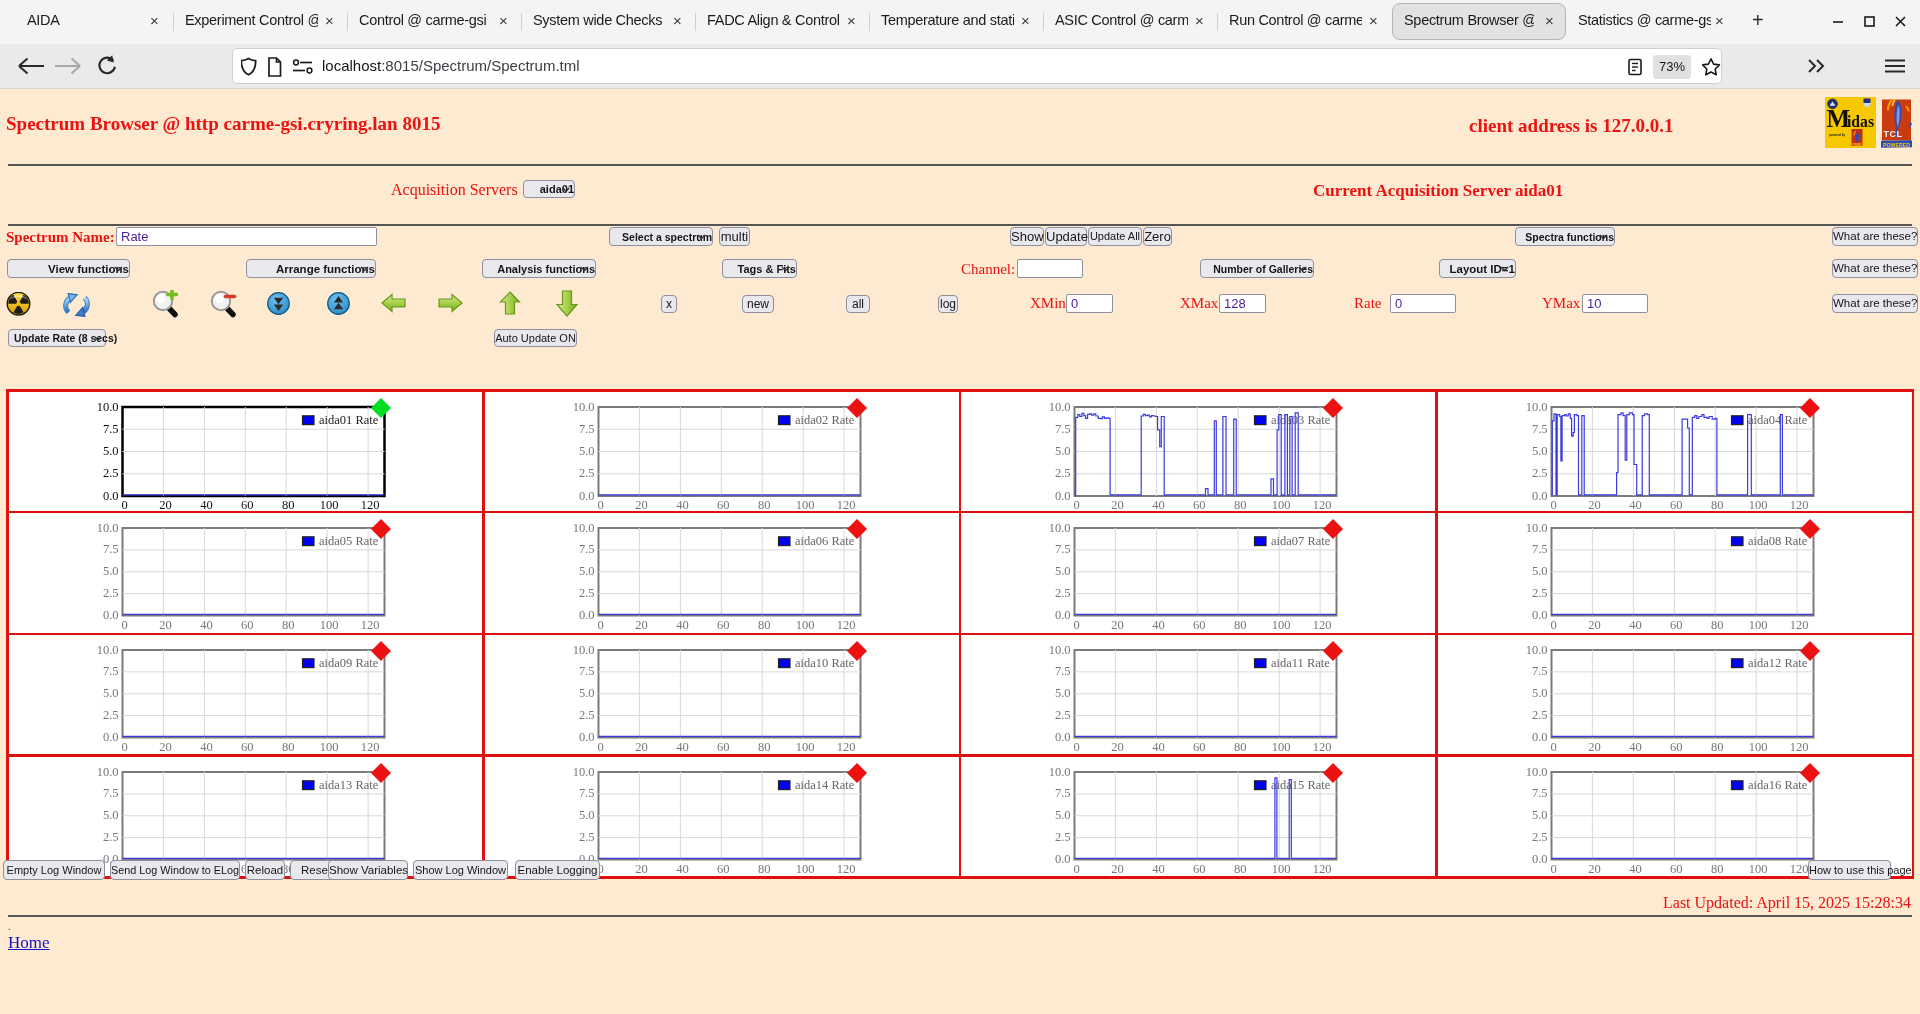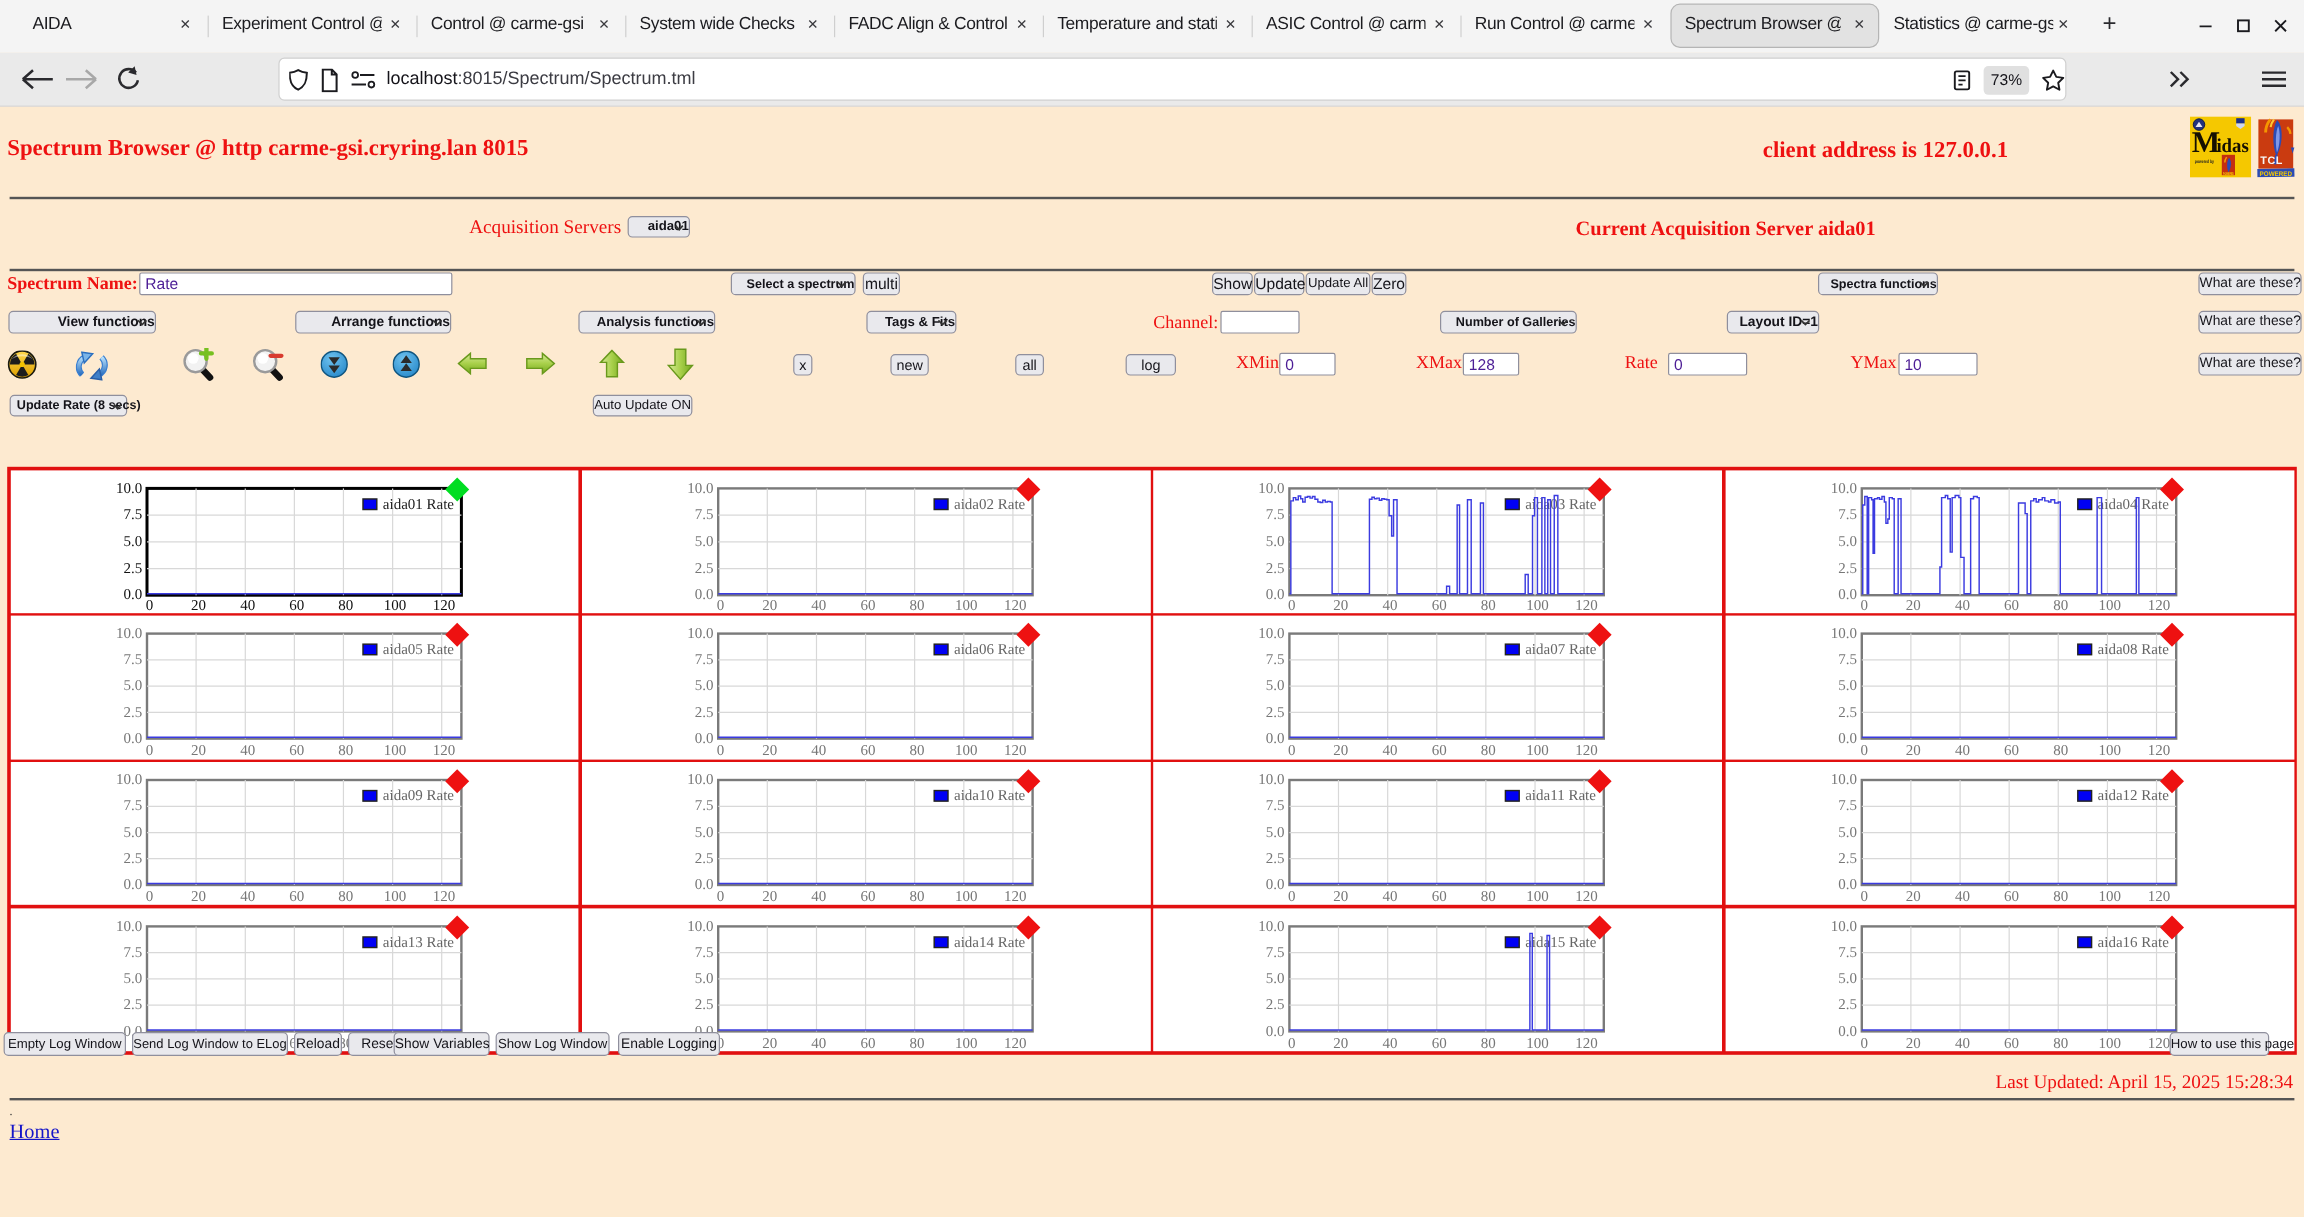--- a/index.html
+++ b/index.html
@@ -291,21 +291,21 @@
       </linearGradient>
     </defs>
   <path d="M11 1 L20.5 11 H15.5 V23 H6.5 V11 H1.5 Z" fill="url(#grn2)" stroke="#69991c" stroke-width="1.2"></path>
 </svg>
 <svg class="icon" style="left:555px;top:290px" width="24" height="27" viewBox="0 0 24 27">
   <path d="M12 26 L22 14.5 H16.5 V1 H7.5 V14.5 H2 Z" fill="url(#grn2)" stroke="#69991c" stroke-width="1.2"></path>
 </svg>
 <div class="btn" style="left:661px;top:295px;width:16px;height:18px;line-height:16px;font-size:12px">x</div>
 <div class="btn" style="left:742px;top:295px;width:32px;height:18px;line-height:16px;font-size:12px">new</div>
 <div class="btn" style="left:846px;top:295px;width:24px;height:18px;line-height:16px;font-size:12px">all</div>
-<div class="btn" style="left:938px;top:295px;width:42px;height:18px;line-height:16px;font-size:12px">log</div>
+<div class="btn" style="left:938px;top:295px;width:20px;height:18px;line-height:16px;font-size:12px">log</div>
 <div class="abs red" style="left:1030px;top:295px;font-family:'Liberation Serif',serif;font-size:15px">XMin</div>
 <div class="inp" style="left:1066px;top:294px;width:47px">0</div>
 <div class="abs red" style="left:1180px;top:295px;font-family:'Liberation Serif',serif;font-size:15px">XMax</div>
 <div class="inp" style="left:1219px;top:294px;width:47px">128</div>
 <div class="abs red" style="left:1354px;top:295px;font-family:'Liberation Serif',serif;font-size:15px">Rate</div>
 <div class="inp" style="left:1390px;top:294px;width:66px">0</div>
 <div class="abs red" style="left:1542px;top:295px;font-family:'Liberation Serif',serif;font-size:15px">YMax</div>
 <div class="inp" style="left:1582px;top:294px;width:66px">10</div>
 <div class="btn" style="left:1832px;top:294px;width:86px;font-size:11.5px">What are these?</div>
 

